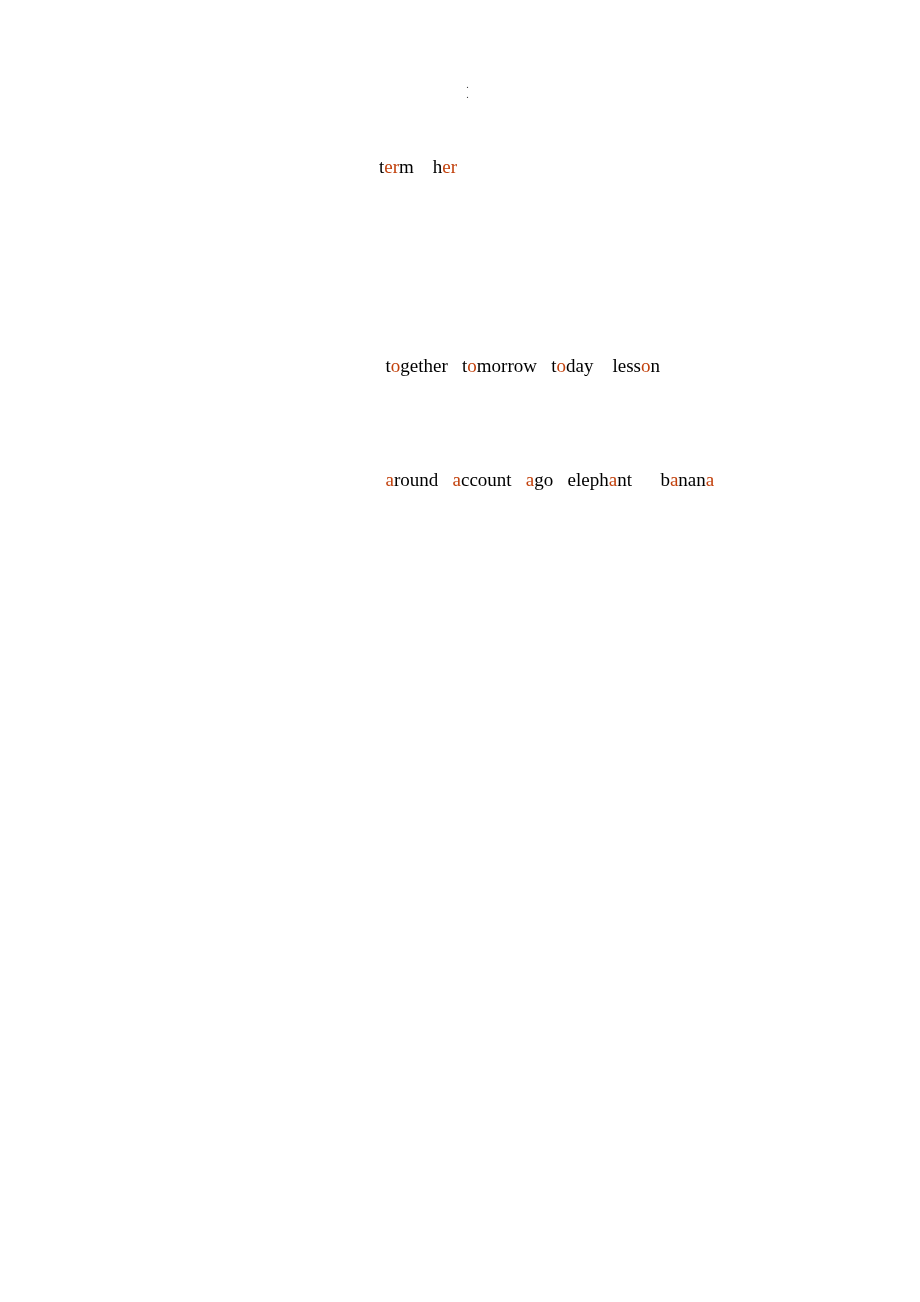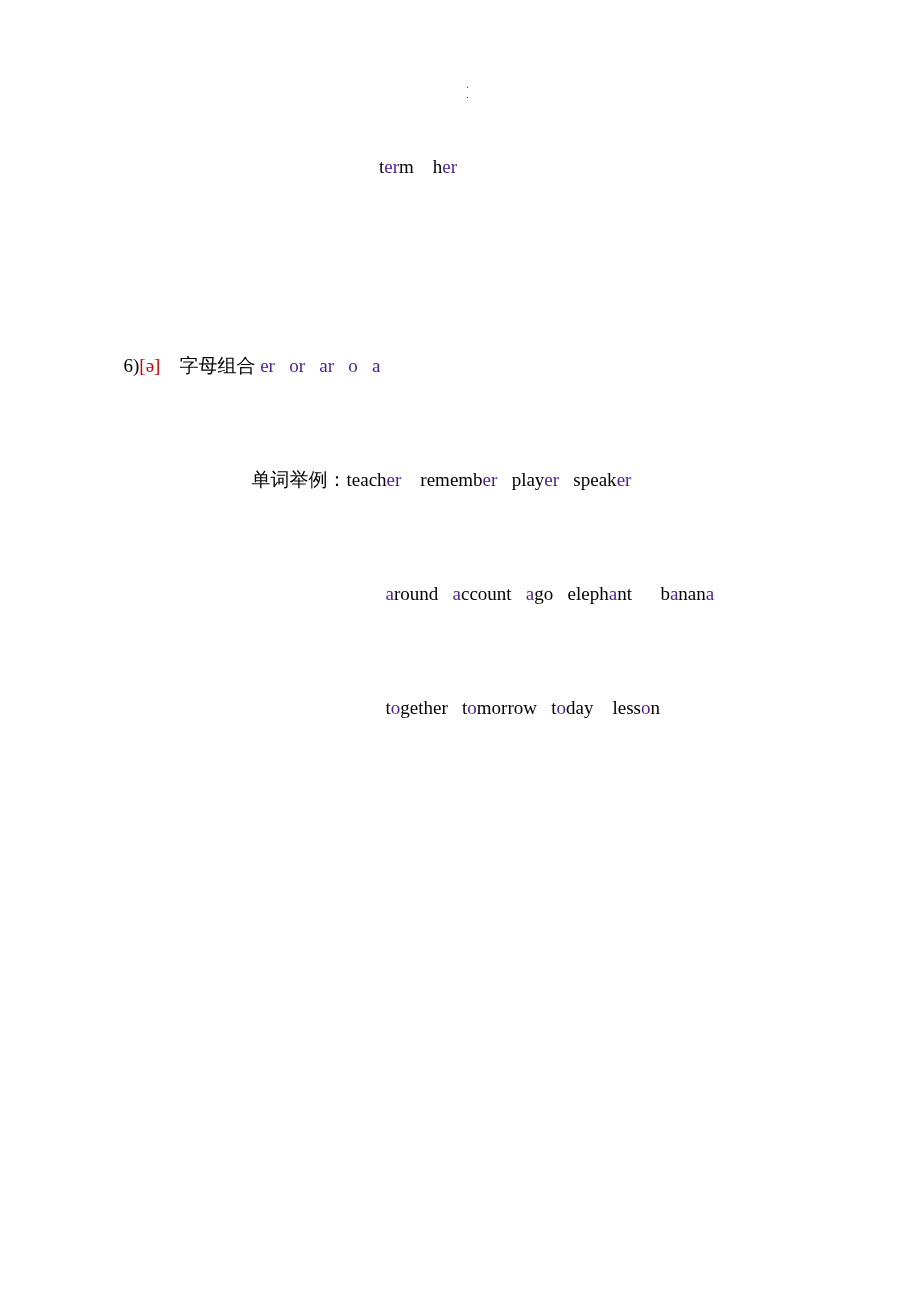--- a/index.html
+++ b/index.html
@@ -12,21 +12,21 @@
     width: 920px;
     line-height: 2.0;
   }
   .page {
     padding: 80px 80px 40px 95px;
     box-sizing: border-box;
     width: 920px;
     min-height: 1302px;
     position: relative;
   }
-  .hl { color: #4c1d95; }
+  .hl { color: #c2410c; }
   .red { color: #d60000; }
   .blk { color: #000; }
   .section { margin-top: 38px; }
   .line { white-space: pre; }
   .dot-top {
     text-align: center;
     font-size: 10px;
     color: #333;
     line-height: 1;
     margin-bottom: 10px;
@@ -36,31 +36,25 @@
 <body>
 
 <div class="page">
   <div class="dot-top">.<br>.</div>
 
   <div class="line" style="margin-left:265px;">
     <span class="blk">t</span><span class="hl">er</span><span class="blk">m    h</span><span class="hl">er</span>
   </div>
 
   <div class="section" style="margin-top:85px;">
-    <div class="line">
-      <span class="blk">6)</span><span class="red">[ə]</span><span class="blk">    </span><span class="blk">字母组合</span><span class="blk"> </span><span class="hl">er   or   ar   o   a</span>
-    </div>
-    <div class="line" style="margin-left:128px;">
-      <span class="blk">单词举例：</span><span class="blk">teach</span><span class="hl">er</span><span class="blk">    </span><span class="blk">rememb</span><span class="hl">er</span><span class="blk">   play</span><span class="hl">er</span><span class="blk">   speak</span><span class="hl">er</span>
+    <div class="line" style="margin-left:262px;">
+      <span class="blk">t</span><span class="hl">o</span><span class="blk">gether   t</span><span class="hl">o</span><span class="blk">morrow   t</span><span class="hl">o</span><span class="blk">day    less</span><span class="hl">o</span><span class="blk">n</span>
     </div>
     <div class="line" style="margin-left:262px;">
       <span class="hl">a</span><span class="blk">round   </span><span class="hl">a</span><span class="blk">ccount   </span><span class="hl">a</span><span class="blk">go   eleph</span><span class="hl">a</span><span class="blk">nt      b</span><span class="hl">a</span><span class="blk">nan</span><span class="hl">a</span>
-    </div>
-    <div class="line" style="margin-left:262px;">
-      <span class="blk">t</span><span class="hl">o</span><span class="blk">gether   t</span><span class="hl">o</span><span class="blk">morrow   t</span><span class="hl">o</span><span class="blk">day    less</span><span class="hl">o</span><span class="blk">n</span>
     </div>
   </div>
 
   <div class="section" style="margin-top:75px;">
     <div class="line" style="margin-left:128px;">
       
     </div>
 
   </div>
 

